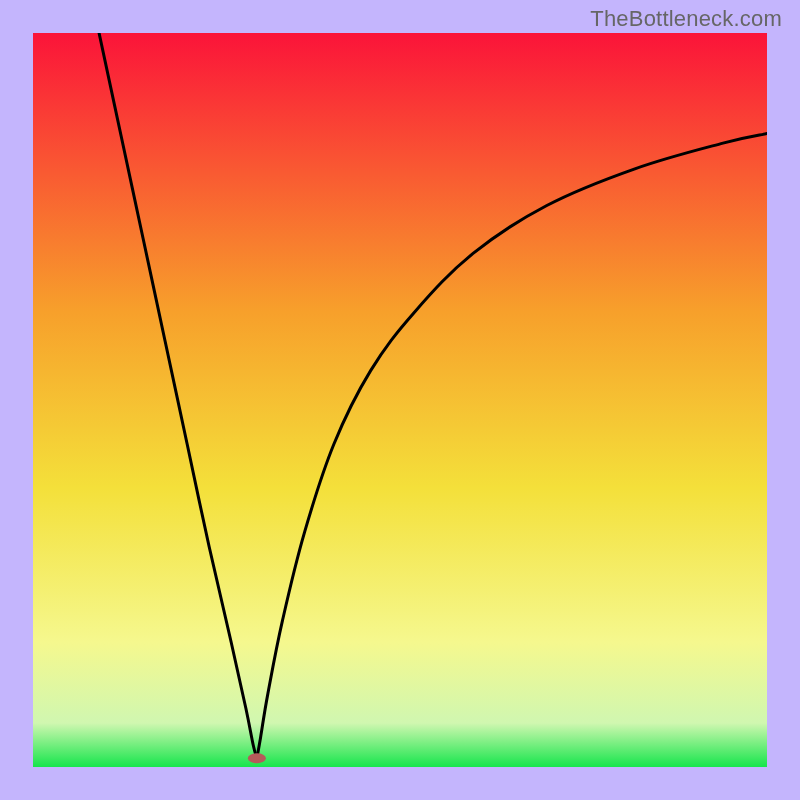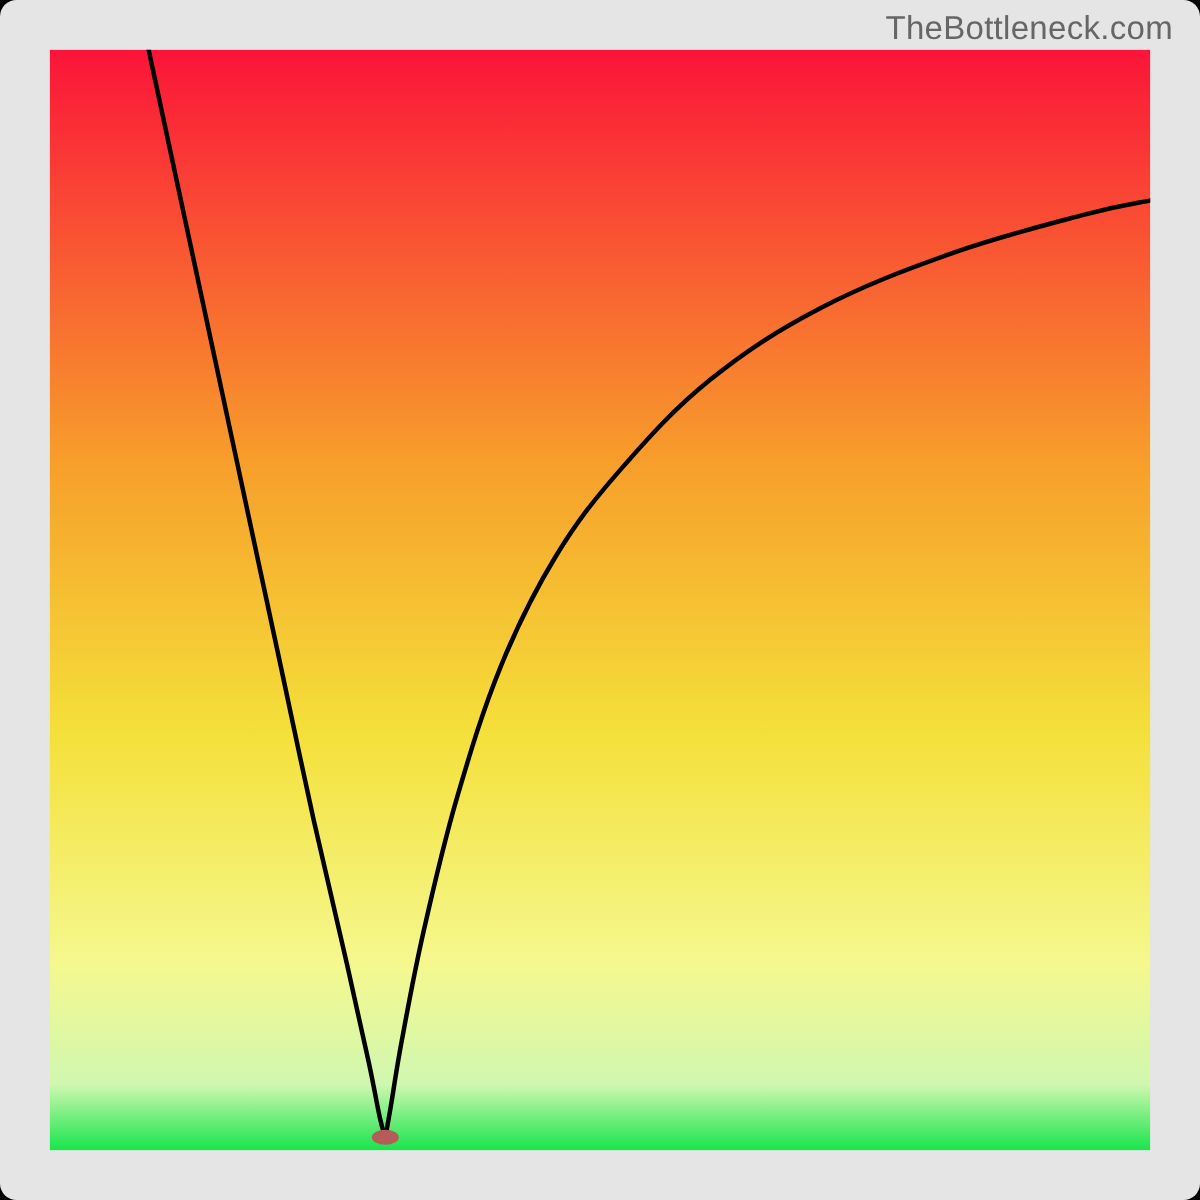--- a/index.html
+++ b/index.html
@@ -10,22 +10,21 @@
     background: #000;
     overflow: hidden;
     font-family: Arial, Helvetica, sans-serif;
   }
   .frame {
     position: absolute;
     left: 0;
     top: 0;
     width: 800px;
     height: 800px;
-    background: #e5e5e5;
-    border-radius: 11px;
+    background: #c4b5fd;
   }
   .plot {
     position: absolute;
     left: 33px;
     top: 33px;
     width: 734px;
     height: 734px;
     overflow: hidden;
   }
   .watermark {

